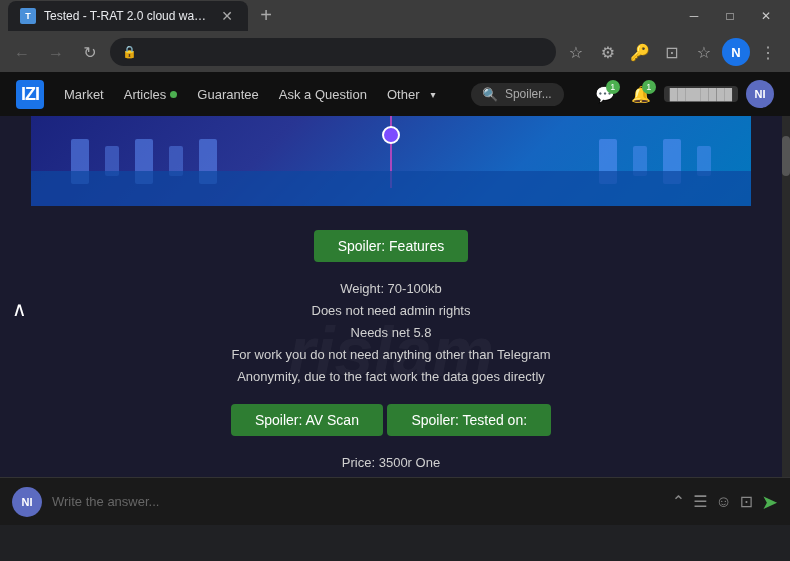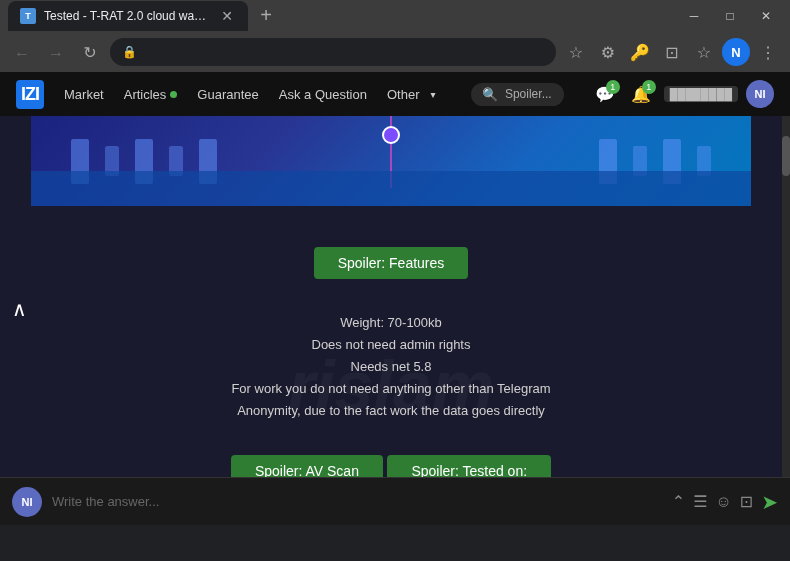--- a/index.html
+++ b/index.html
@@ -368,21 +368,21 @@
     }
 
     .spoiler-btn {
       background: #2e7d32;
       color: white;
       border: none;
       border-radius: 4px;
       padding: 8px 24px;
       font-size: 14px;
       cursor: pointer;
-      margin: 25px auto;
+      margin: 8px auto;
       display: inline-block;
     }
 
     .feature-text {
       font-size: 13px;
       color: #d0d0d0;
       line-height: 1.7;
       margin: 8px 0;
     }
 

